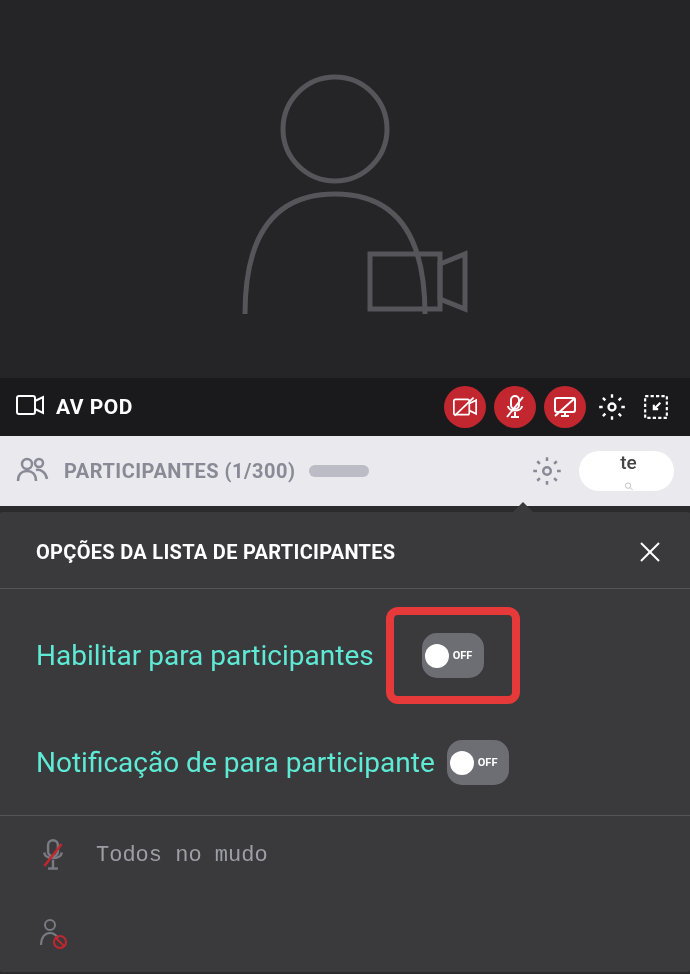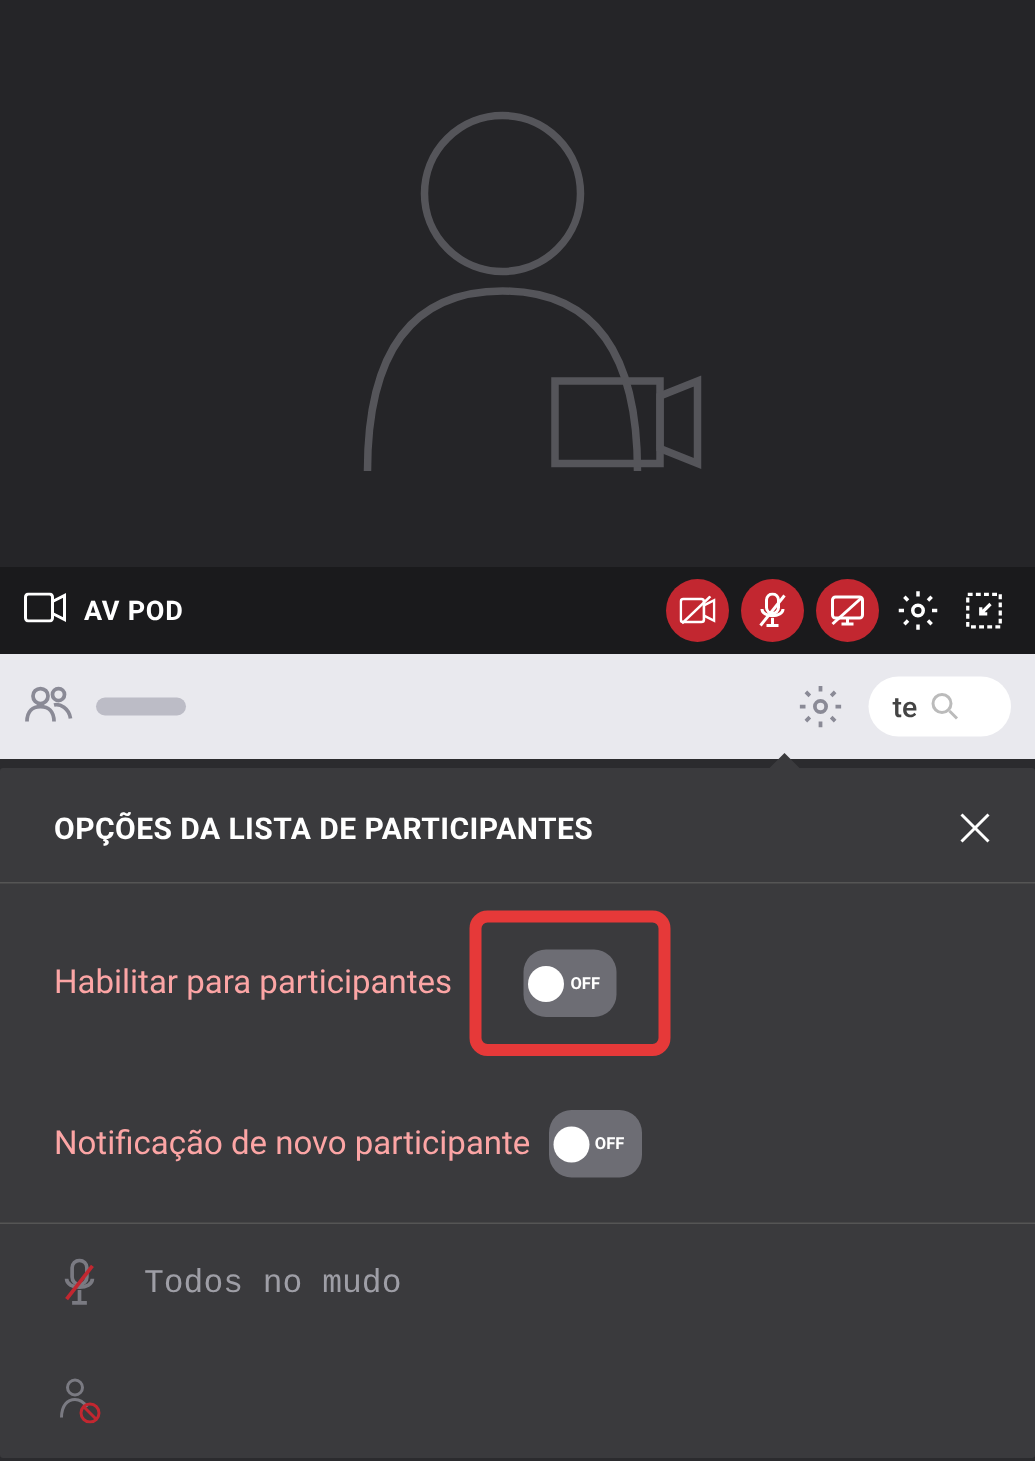--- a/index.html
+++ b/index.html
@@ -39,21 +39,21 @@
     .toolbar-left {
       display: flex;
       align-items: center;
       gap: 12px;
       flex: 1;
     }
     
     .toolbar-title {
       color: #fff;
       font-weight: 700;
-      font-size: 18px;
+      font-size: 21px;
       letter-spacing: 0.5px;
     }
     
     .toolbar-right {
       display: flex;
       align-items: center;
       gap: 8px;
     }
     
     .round-btn {
@@ -103,20 +103,21 @@
     
     .search-box {
       background: #fff;
       border-radius: 20px;
       height: 40px;
       padding: 0 12px 0 16px;
       display: flex;
       align-items: center;
       gap: 8px;
       min-width: 95px;
+      flex-direction: column;
     }
     
     .search-text {
       color: #444;
       font-size: 19px;
       font-weight: 500;
     }
     
     .popover {
       position: relative;
@@ -160,22 +161,22 @@
     }
     
     .option-row {
       display: flex;
       align-items: center;
       padding: 18px 26px 18px 36px;
       gap: 12px;
     }
     
     .option-label {
-      color: #fca5a5;
-      font-size: 22px;
+      color: #5eead4;
+      font-size: 28px;
     }
     
     .toggle {
       width: 62px;
       height: 45px;
       background: #6d6d74;
       border-radius: 15px;
       display: flex;
       align-items: center;
       padding: 3px;
@@ -315,20 +316,21 @@
   <span>
     <svg width="34" height="28" viewBox="0 0 34 28">
         <g stroke="#8a8a96" stroke-width="2.5" fill="none">
           <circle cx="11" cy="9" r="5"></circle>
           <path d="M 2 26 C 2 19, 6 16, 11 16 C 16 16, 20 19, 20 26"></path>
           <circle cx="23" cy="8" r="4"></circle>
           <path d="M 20 15 C 24 14, 30 17, 31 24"></path>
         </g>
       </svg>
   </span>
+  <span class="participants-label">PARTICIPANTES (1/300)</span>
   <div class="pill"></div>
   <div class="participants-spacer"></div>
   <div class="icon-btn">
     <svg width="30" height="30" viewBox="0 0 24 24">
         <g stroke="#8a8a96" stroke-width="2" fill="none">
           <circle cx="12" cy="12" r="3"></circle>
           <path d="M12 1v3m0 16v3M4.2 4.2l2.1 2.1m11.4 11.4l2.1 2.1M1 12h3m16 0h3M4.2 19.8l2.1-2.1m11.4-11.4l2.1-2.1"></path>
         </g>
       </svg>
   </div>
@@ -360,21 +362,21 @@
     <span class="option-label">Habilitar para participantes</span>
     <div class="highlight-box">
       <div class="toggle">
         <div class="toggle-knob"></div>
         <span class="toggle-label">OFF</span>
       </div>
     </div>
   </div>
 
   <div class="option-row">
-    <span class="option-label">Notificação de novo participante</span>
+    <span class="option-label">Notificação de para participante</span>
     <div class="toggle">
       <div class="toggle-knob"></div>
       <span class="toggle-label">OFF</span>
     </div>
   </div>
 
   <div class="divider"></div>
 
   <div class="action-row">
     <div class="action-icon">

